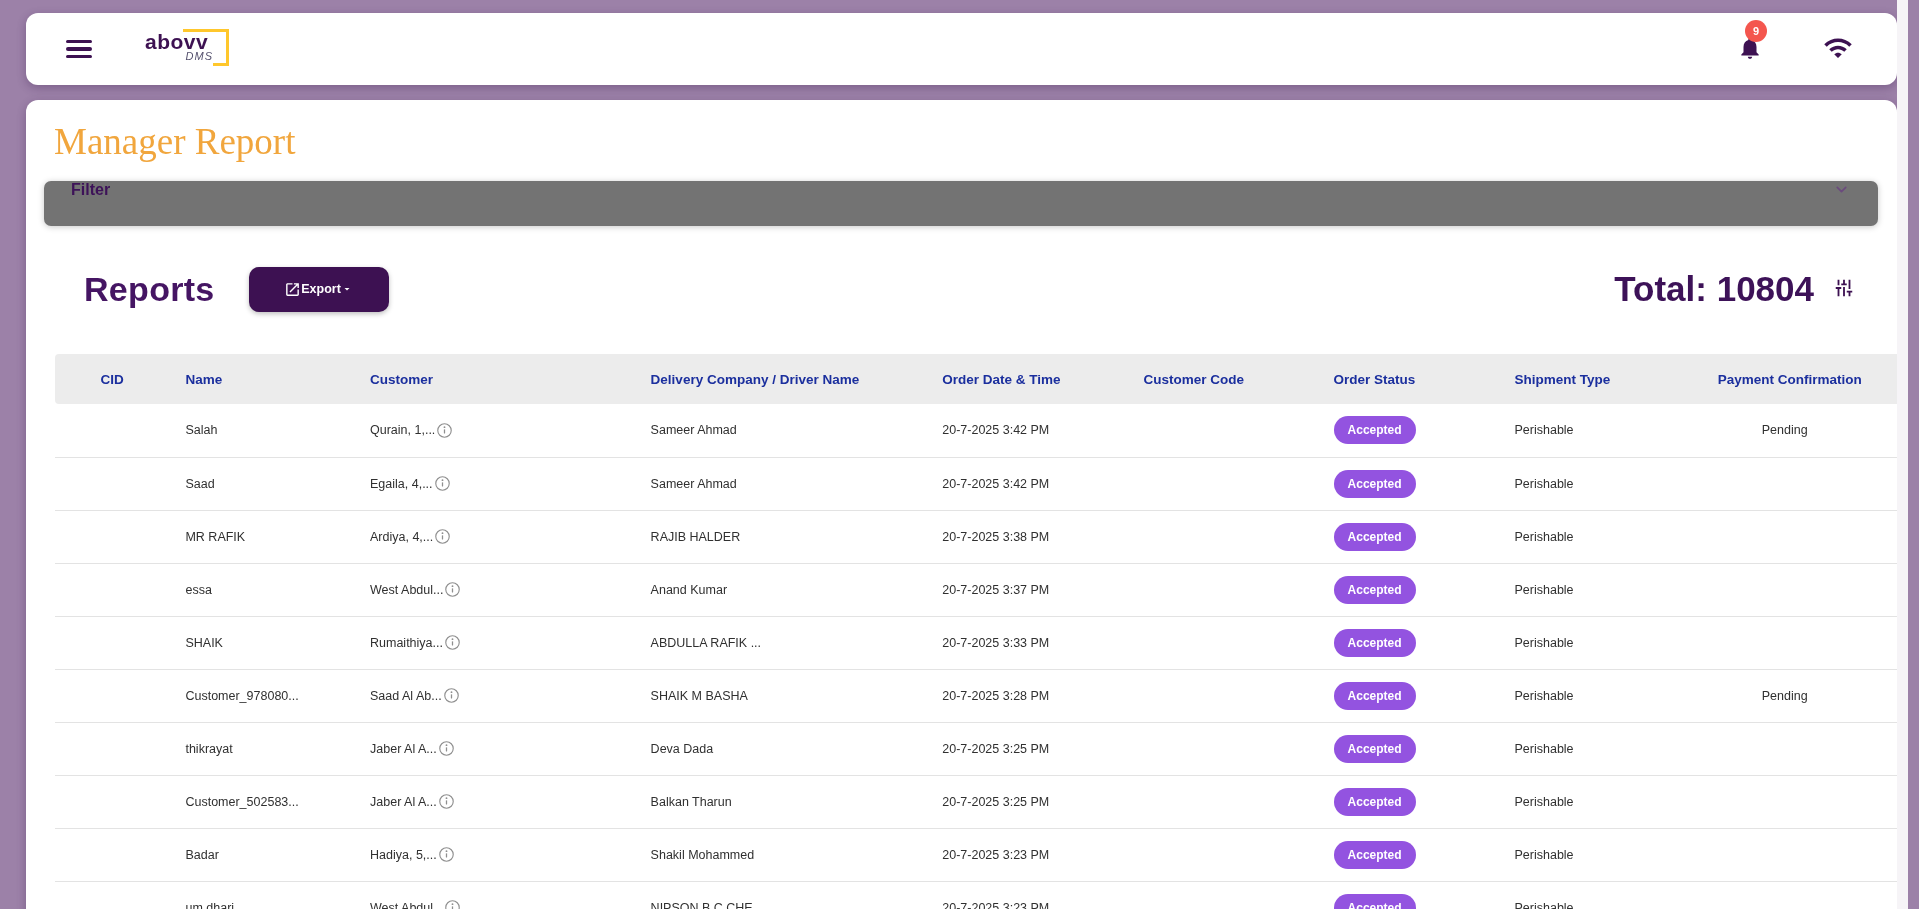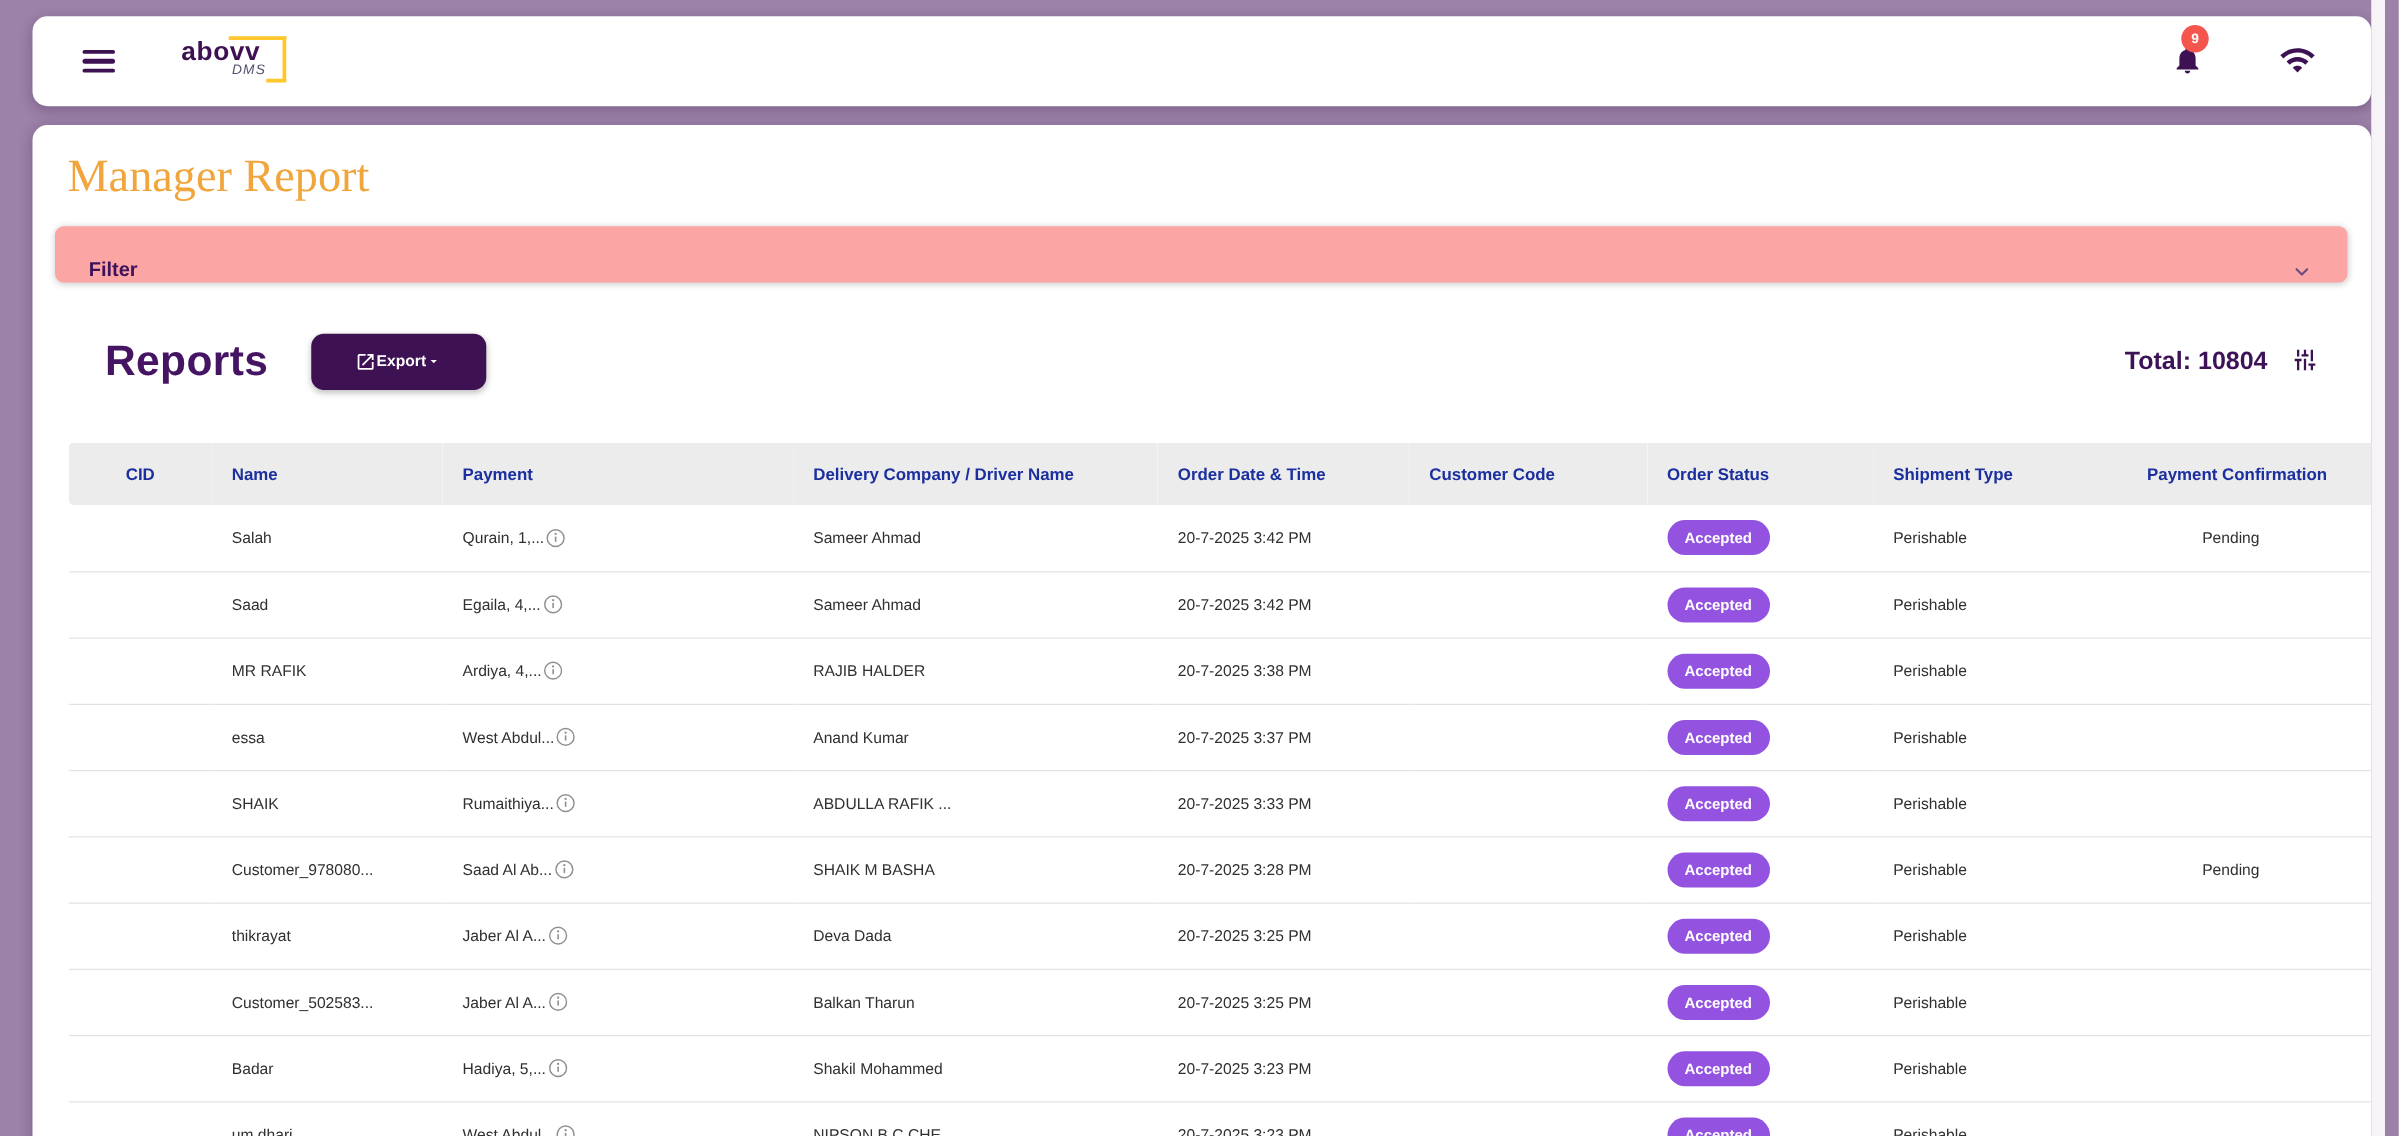--- a/index.html
+++ b/index.html
@@ -45,36 +45,36 @@
     position:absolute; left:26px; top:100px; width:1871px; height:860px;
     background:#ffffff; border-radius:12px 12px 0 0;
     box-shadow:0 3px 10px rgba(50,20,70,.30);
     overflow:hidden; z-index:1;
   }
   .page-title {
     margin:22px 0 0 28px; font-family:"Liberation Serif", serif;
     font-size:37px; font-weight:500; color:#F1A63D; line-height:40px;
   }
   .filter-bar {
-    margin:19px 19px 0 18px; height:45px; border-radius:7px; background:#fca5a5;
+    margin:19px 19px 0 18px; height:45px; border-radius:7px; background:#737373;
     box-shadow:0 1px 6px rgba(0,0,0,.22);
-    display:flex; align-items:flex-end; justify-content:space-between;
+    display:flex; align-items:flex-start; justify-content:space-between;
     padding:0 28px 0 27px; cursor:pointer;
   }
   .filter-label { font-size:16px; font-weight:700; color:#3D1258; }
   .reports-row { margin:38px 41px 0 58px; height:50px; display:flex; align-items:center; }
   .reports-heading { font-size:34px; font-weight:800; color:#451563; letter-spacing:.3px; }
   .export-btn {
     margin-left:34px; height:45px; width:140px; border:none; border-radius:10px;
     background:#3D1152; color:#fff; display:flex; align-items:center; justify-content:center;
     cursor:pointer; box-shadow:0 2px 5px rgba(0,0,0,.25);
   }
   .export-label { font-size:12.5px; font-weight:700; color:#fff; }
   .spacer { flex:1; }
-  .total-label { font-size:20px; font-weight:800; color:#3D1258; margin-right:18px; }
+  .total-label { font-size:35px; font-weight:800; color:#3D1258; margin-right:18px; }
   .tune-btn { background:none; border:none; cursor:pointer; width:24px; height:24px; }
   
   table { border-collapse:collapse; table-layout:fixed; margin:40px 22px 0 29px;
     width:1846px; }
   thead th {
     background:#ECECEC; height:50px; font-size:13.5px; font-weight:700; color:#1B2F9E;
     text-align:left; padding:0 6px 0 16px; white-space:nowrap; overflow:hidden;
   }
   thead th:first-child { border-radius:4px 0 0 4px; text-align:center; padding-left:6px; }
   thead th:last-child { border-radius:0 4px 4px 0; text-align:center; }
@@ -164,21 +164,21 @@
         <col style="width:10.9%">
         <col style="width:10.3%">
       <col style="width:9.8%">
         <col style="width:9.2%">
         <col style="width:12.6%">
     </colgroup>
     <thead>
         <tr id="thead-row">
           <th>CID</th>
           <th>Name</th>
-          <th>Payment</th>
+          <th>Customer</th>
           <th>Delivery Company / Driver Name</th>
           <th>Order Date &amp; Time</th>
           <th>Customer Code</th>
           <th>Order Status</th>
           <th>Shipment Type</th>
           <th>Payment Confirmation</th>
         </tr>
       </thead>
     <tbody id="tbody">
         <tr>

